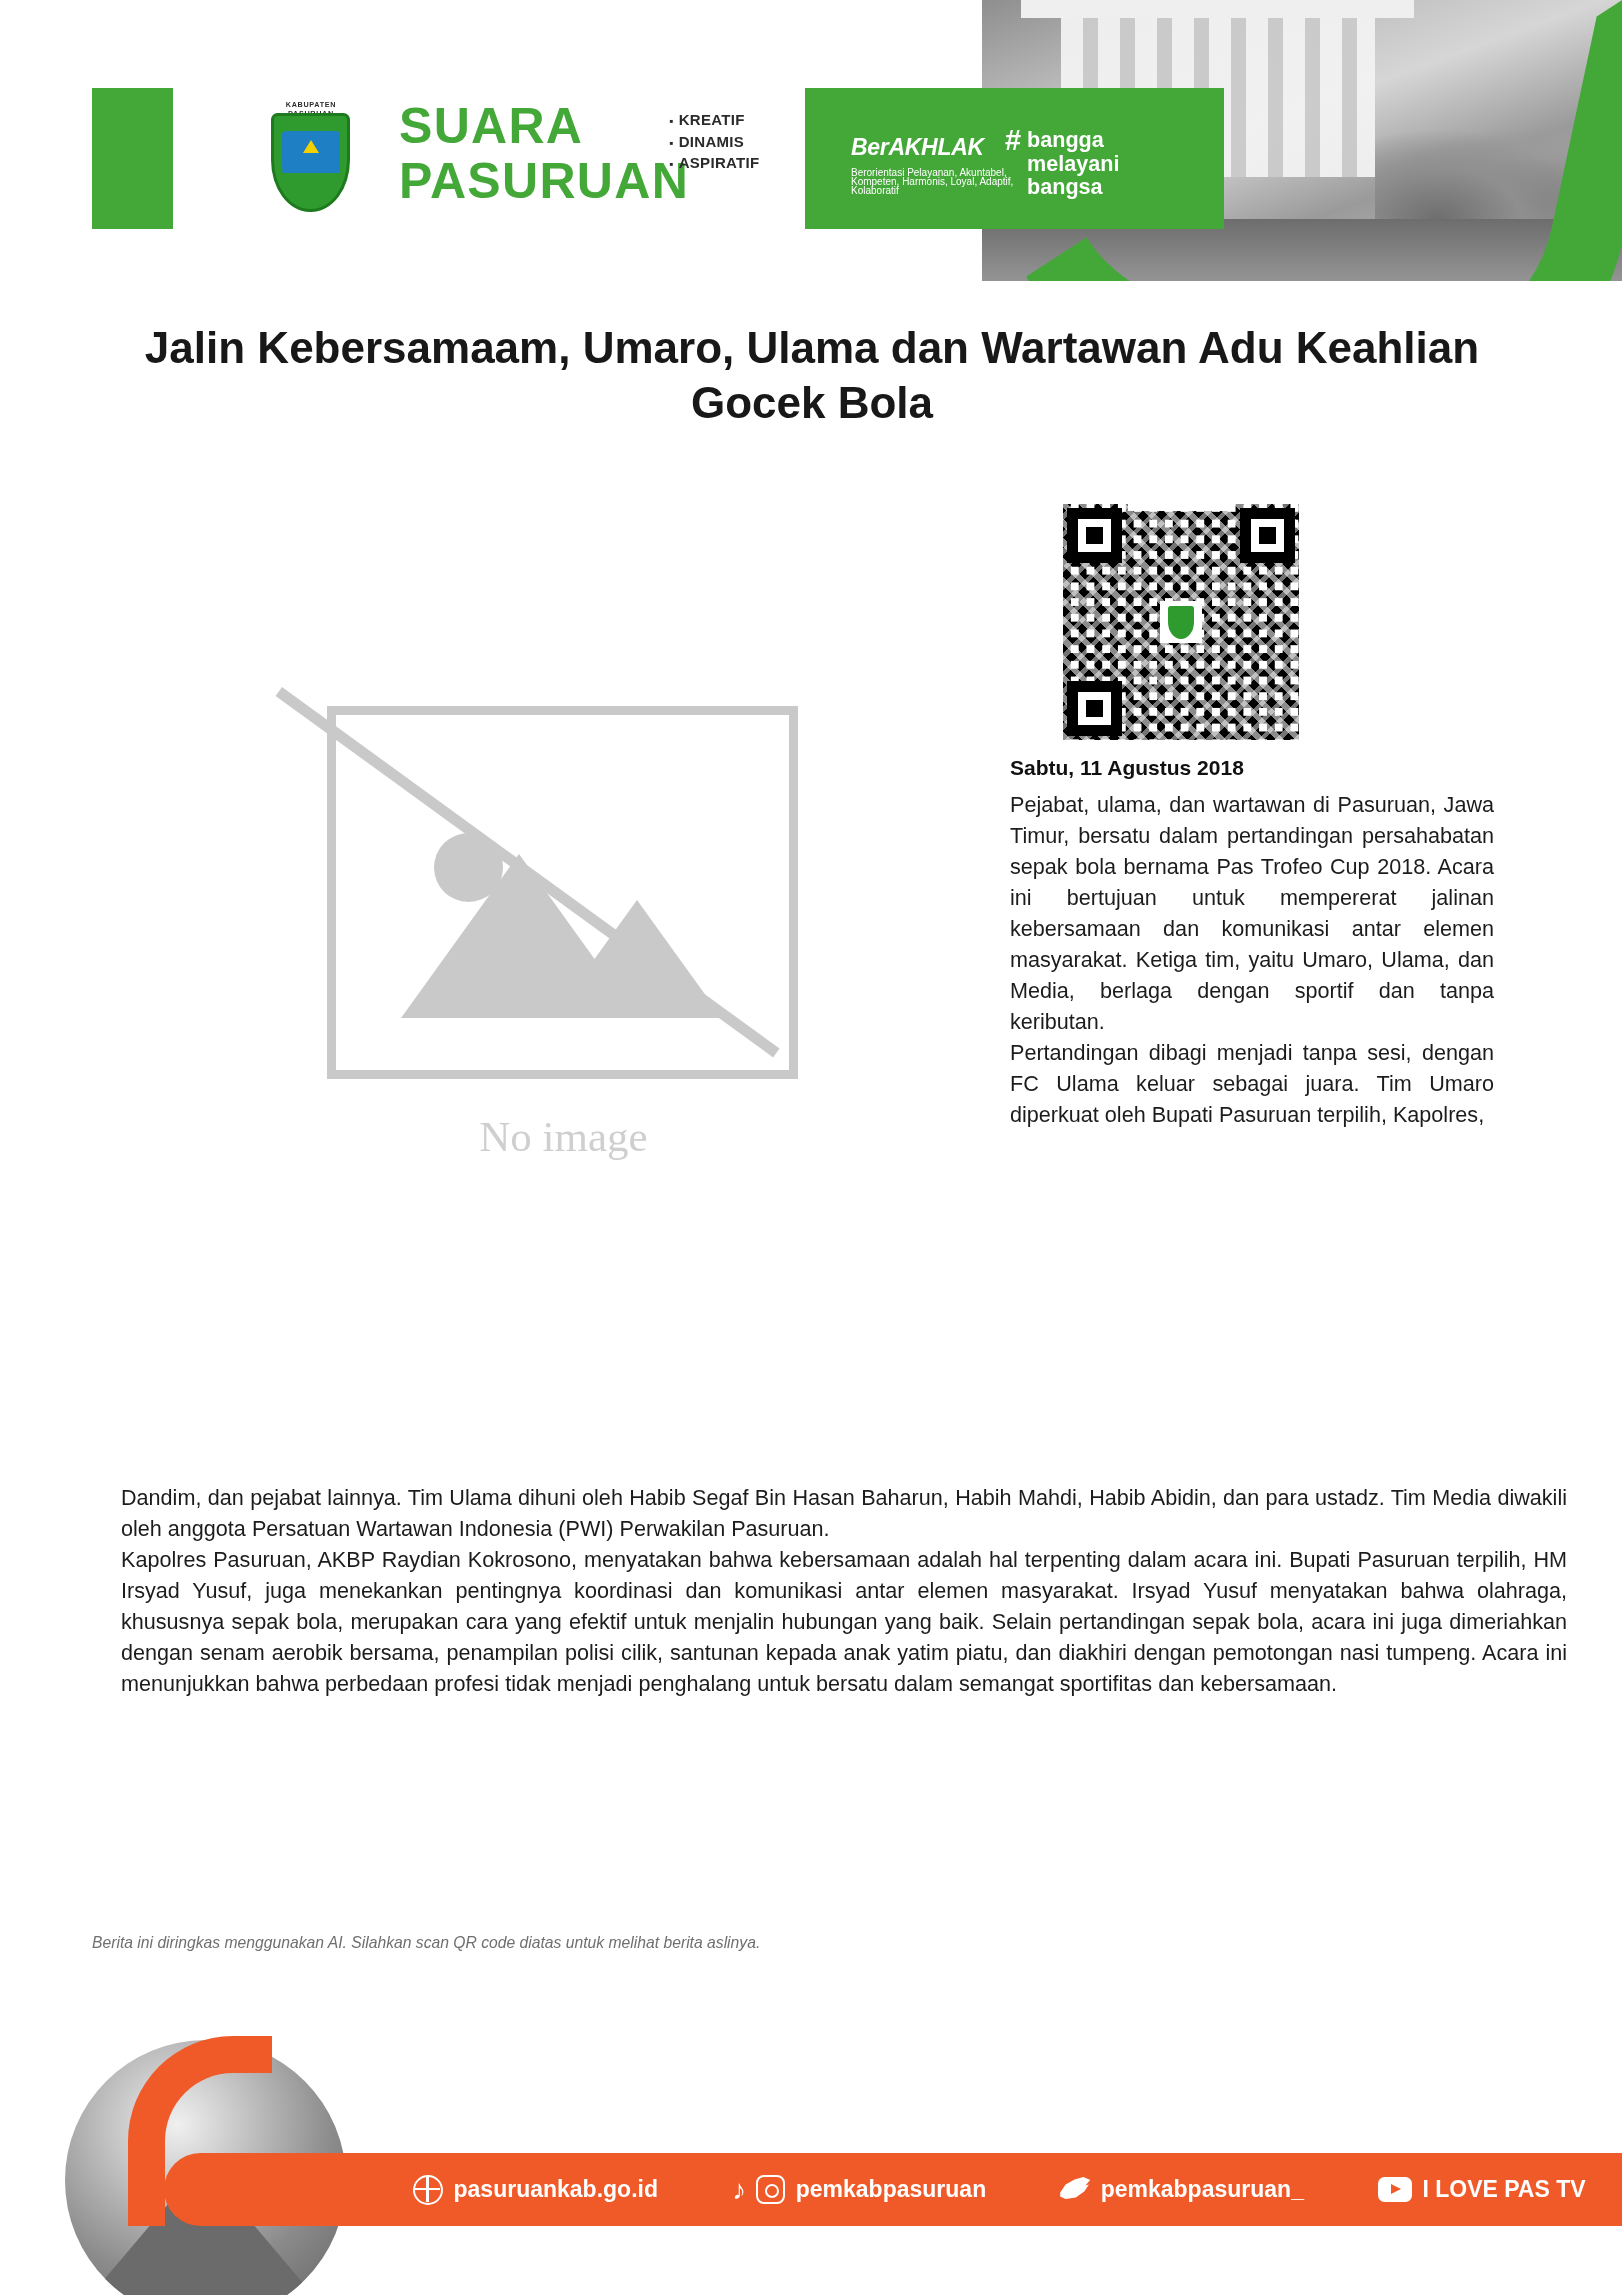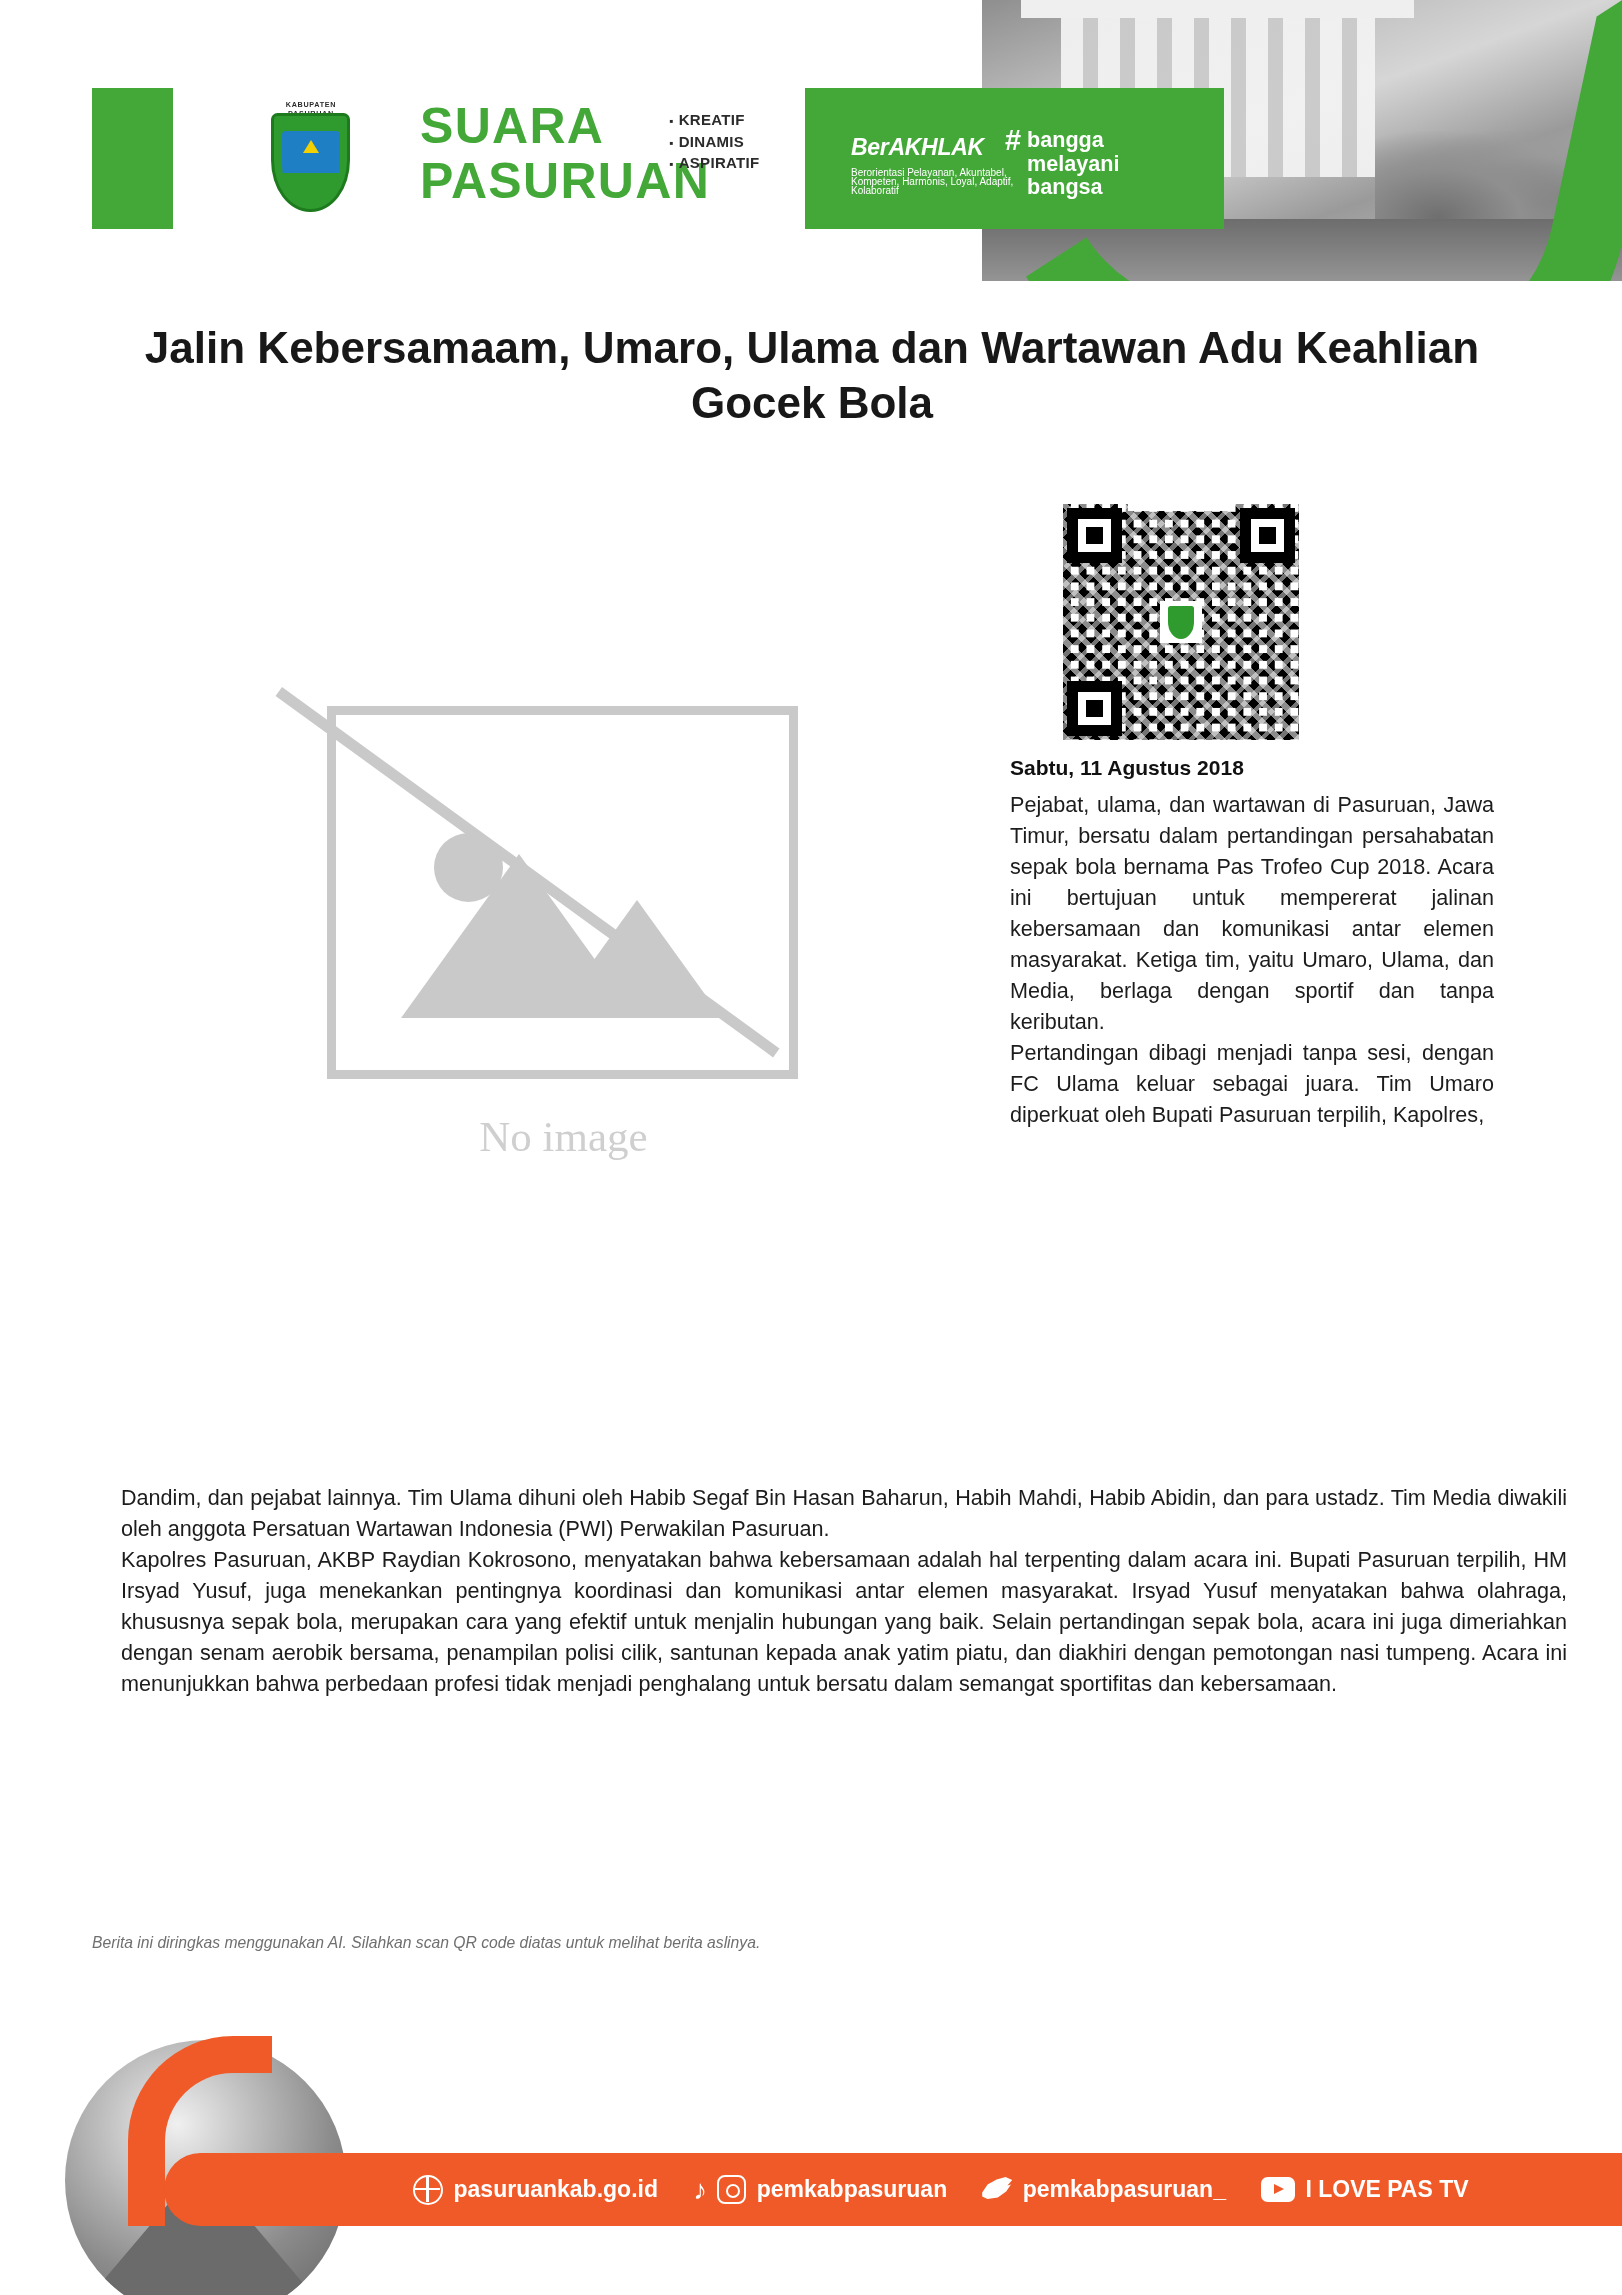--- a/index.html
+++ b/index.html
@@ -151,21 +151,21 @@
     width: 98px;
     text-align: center;
     font-size: 7.2px;
     letter-spacing: 0.7px;
     color: #2b2b2b;
     font-weight: bold;
   }
   .brand {
     position: absolute;
     top: 99px;
-    left: 420px;
+    left: 399px;
     width: 393px;
   }
   .brand .line1, .brand .line2 {
     font-weight: bold;
     color: #43a838;
     font-size: 50px;
     letter-spacing: 1.3px;
     line-height: 55px;
   }
   .brand-tags {
@@ -436,20 +436,21 @@
     height: 73px;
     background: #f05a28;
     border-radius: 37px 0 0 37px;
     display: flex;
     align-items: center;
     padding-left: 249px;
     box-sizing: border-box;
     color: #ffffff;
     font-size: 23px;
     font-weight: bold;
+    gap: 39px;
   }
   .footer-curve {
     position: absolute;
     left: 128px;
     bottom: 69px;
     width: 144px;
     height: 190px;
     border-left: 37px solid #f05a28;
     border-top: 37px solid #f05a28;
     border-radius: 105px 0 0 0;

